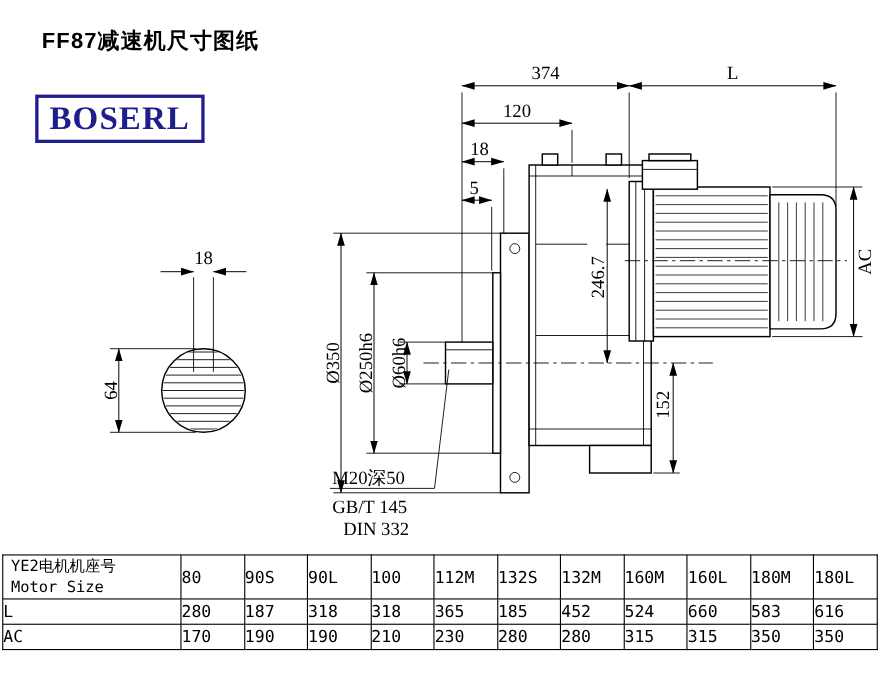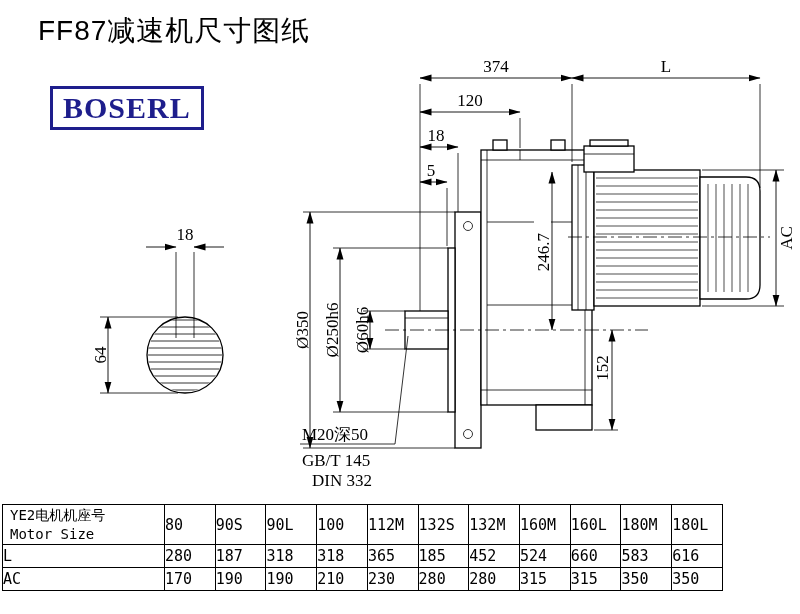--- a/index.html
+++ b/index.html
@@ -1,39 +1,39 @@
 <!DOCTYPE html>
 <html><head>
 <meta charset="utf-8">
 <style>
   * { margin:0; padding:0; box-sizing:border-box; }
   html,body { background:#fff; }
   body { width:800px; height:614px; font-family:"Liberation Sans",sans-serif; color:#000; }
   .page { position:relative; width:800px; height:614px; overflow:hidden; background:#fff; }
 
-  .title { position:absolute; left:38px; top:12px; font-size:28px; font-weight:normal;
+  .title { position:absolute; left:38px; top:24px; font-size:20px; font-weight:bold;
            letter-spacing:1px; font-family:"Liberation Sans",sans-serif; }
 
-  .logo { position:absolute; left:50px; top:86px; border:3px solid #1e1e8c;
+  .logo { position:absolute; left:32px; top:86px; border:3px solid #1e1e8c;
           color:#1e1e8c; font-family:"Liberation Serif",serif; font-weight:bold;
           font-size:30px; line-height:36px; padding:1px 10px; letter-spacing:1px; background:#fff; }
 
   svg.drawing { position:absolute; left:0; top:0; }
 
   
   .part  { fill:#fff; stroke:#000; stroke-width:1.3; }
   .thin  { fill:none; stroke:#000; stroke-width:0.8; }
   .fin   { fill:none; stroke:#000; stroke-width:0.7; }
   .cl    { stroke:#000; stroke-width:0.8; stroke-dasharray:14 4 3 4; }
   .ext   { stroke:#000; stroke-width:0.8; }
   .dl    { stroke:#000; stroke-width:0.9; fill:none; marker-start:url(#arr); marker-end:url(#arr); }
   .de    { stroke:#000; stroke-width:0.9; fill:none; marker-end:url(#arr); }
   .dt    { font-family:"Liberation Serif",serif; font-size:17px; fill:#000; }
 
-  .dim-table { position:absolute; left:2px; top:504px; width:721px; border-collapse:collapse;
+  .dim-table { position:absolute; left:2px; top:504px; width:796px; border-collapse:collapse;
                table-layout:fixed; font-family:"DejaVu Sans Mono",monospace; }
   .dim-table td { border:1px solid #000; vertical-align:middle;
                   font-size:15px; height:23px; overflow:hidden; background:#fff; }
   .dim-table tr.hdr td { height:40px; }
   .dim-table td.size-label { text-align:left; padding-left:7px; font-size:14px; line-height:1.3; }
 </style>
 </head>
 <body>
 
 <div class="page">

